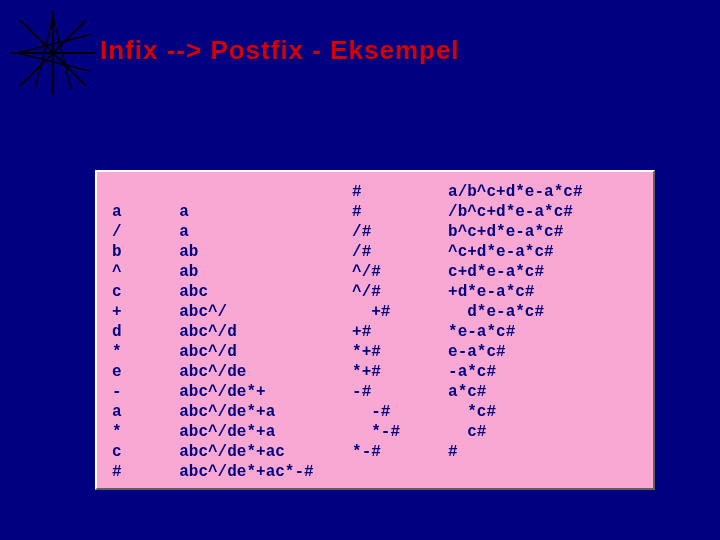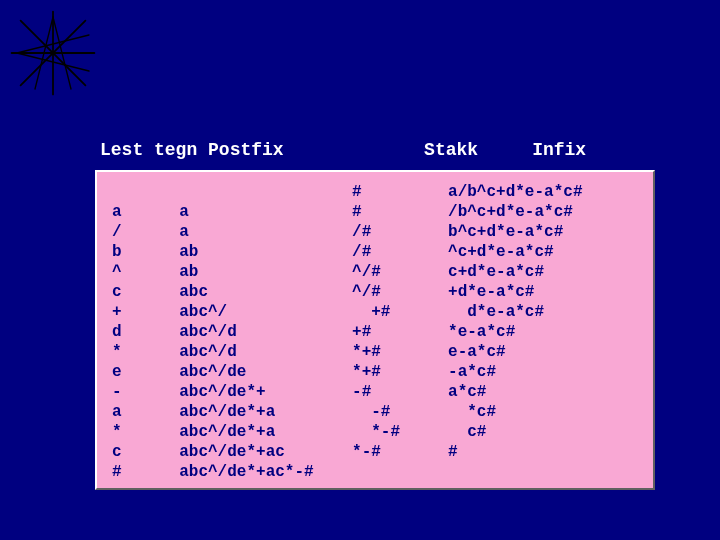--- a/index.html
+++ b/index.html
@@ -78,22 +78,22 @@
       <line x1="4" y1="50" x2="96" y2="50"></line>
       <line x1="14" y1="14" x2="86" y2="86"></line>
       <line x1="86" y1="14" x2="14" y2="86"></line>
       <line x1="50" y1="10" x2="30" y2="90" stroke-width="1.5"></line>
       <line x1="50" y1="10" x2="70" y2="90" stroke-width="1.5"></line>
       <line x1="10" y1="50" x2="90" y2="30" stroke-width="1.5"></line>
       <line x1="10" y1="50" x2="90" y2="70" stroke-width="1.5"></line>
     </g>
   </svg>
 
+  <div class="title">Infix  --&gt;  Postfix  -  Eksempel</div>
 
-  <div class="headers"><span>Lest tegn</span> <span>Postfix</span>             <span>Stakk</span>     <span>Infix</span></div>
 
   <div class="panel">
     <div class="table" id="table-body">                         #         a/b^c+d*e-a*c#
 a      a                 #         /b^c+d*e-a*c#
 /      a                 /#        b^c+d*e-a*c#
 b      ab                /#        ^c+d*e-a*c#
 ^      ab                ^/#       c+d*e-a*c#
 c      abc               ^/#       +d*e-a*c#
 +      abc^/               +#        d*e-a*c#
 d      abc^/d            +#        *e-a*c#

